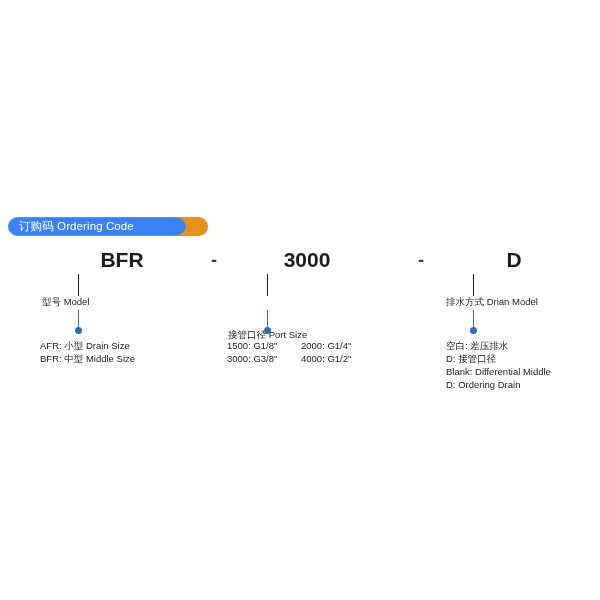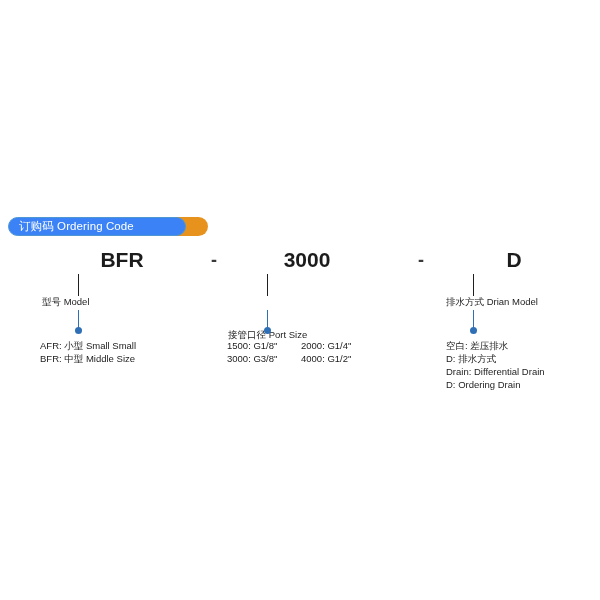--- a/index.html
+++ b/index.html
@@ -168,21 +168,21 @@
     <span class="code-dash" style="left:377px;">-</span>
     <span class="code-token" style="left:470px;">D</span>
   </div>
 
   <div class="col" style="left:0px;">
     <div class="stem-top" style="left:78px;"></div>
     <div class="col-label" style="left:42px;">型号 Model</div>
     <div class="stem-bottom" style="left:78px;"></div>
     <div class="node-dot" style="left:75px;"></div>
     <div class="detail-block" style="left:40px;">
-      <div class="detail-line">AFR: 小型 Small Small</div>
+      <div class="detail-line">AFR: 小型 Drain Size</div>
       <div class="detail-line">BFR: 中型 Middle Size</div>
     </div>
   </div>
 
   <div class="col" style="left:0px;">
     <div class="stem-top" style="left:267px;"></div>
     <div class="col-label" style="left:228px;margin-top:33px;">接管口径 Port Size</div>
     <div class="stem-bottom" style="left:267px;"></div>
     <div class="node-dot" style="left:264px;"></div>
     <div class="detail-grid" style="left:227px;">
@@ -193,19 +193,19 @@
     </div>
   </div>
 
   <div class="col" style="left:0px;">
     <div class="stem-top" style="left:473px;"></div>
     <div class="col-label" style="left:446px;">排水方式 Drian Model</div>
     <div class="stem-bottom" style="left:473px;"></div>
     <div class="node-dot" style="left:470px;"></div>
     <div class="detail-block" style="left:446px;">
       <div class="detail-line">空白: 差压排水</div>
-      <div class="detail-line">D: 排水方式</div>
-      <div class="detail-line">Drain: Differential Drain</div>
+      <div class="detail-line">D: 接管口径</div>
+      <div class="detail-line">Blank: Differential Middle</div>
       <div class="detail-line">D: Ordering Drain</div>
     </div>
   </div>
 
 </div>
 
 </body></html>

